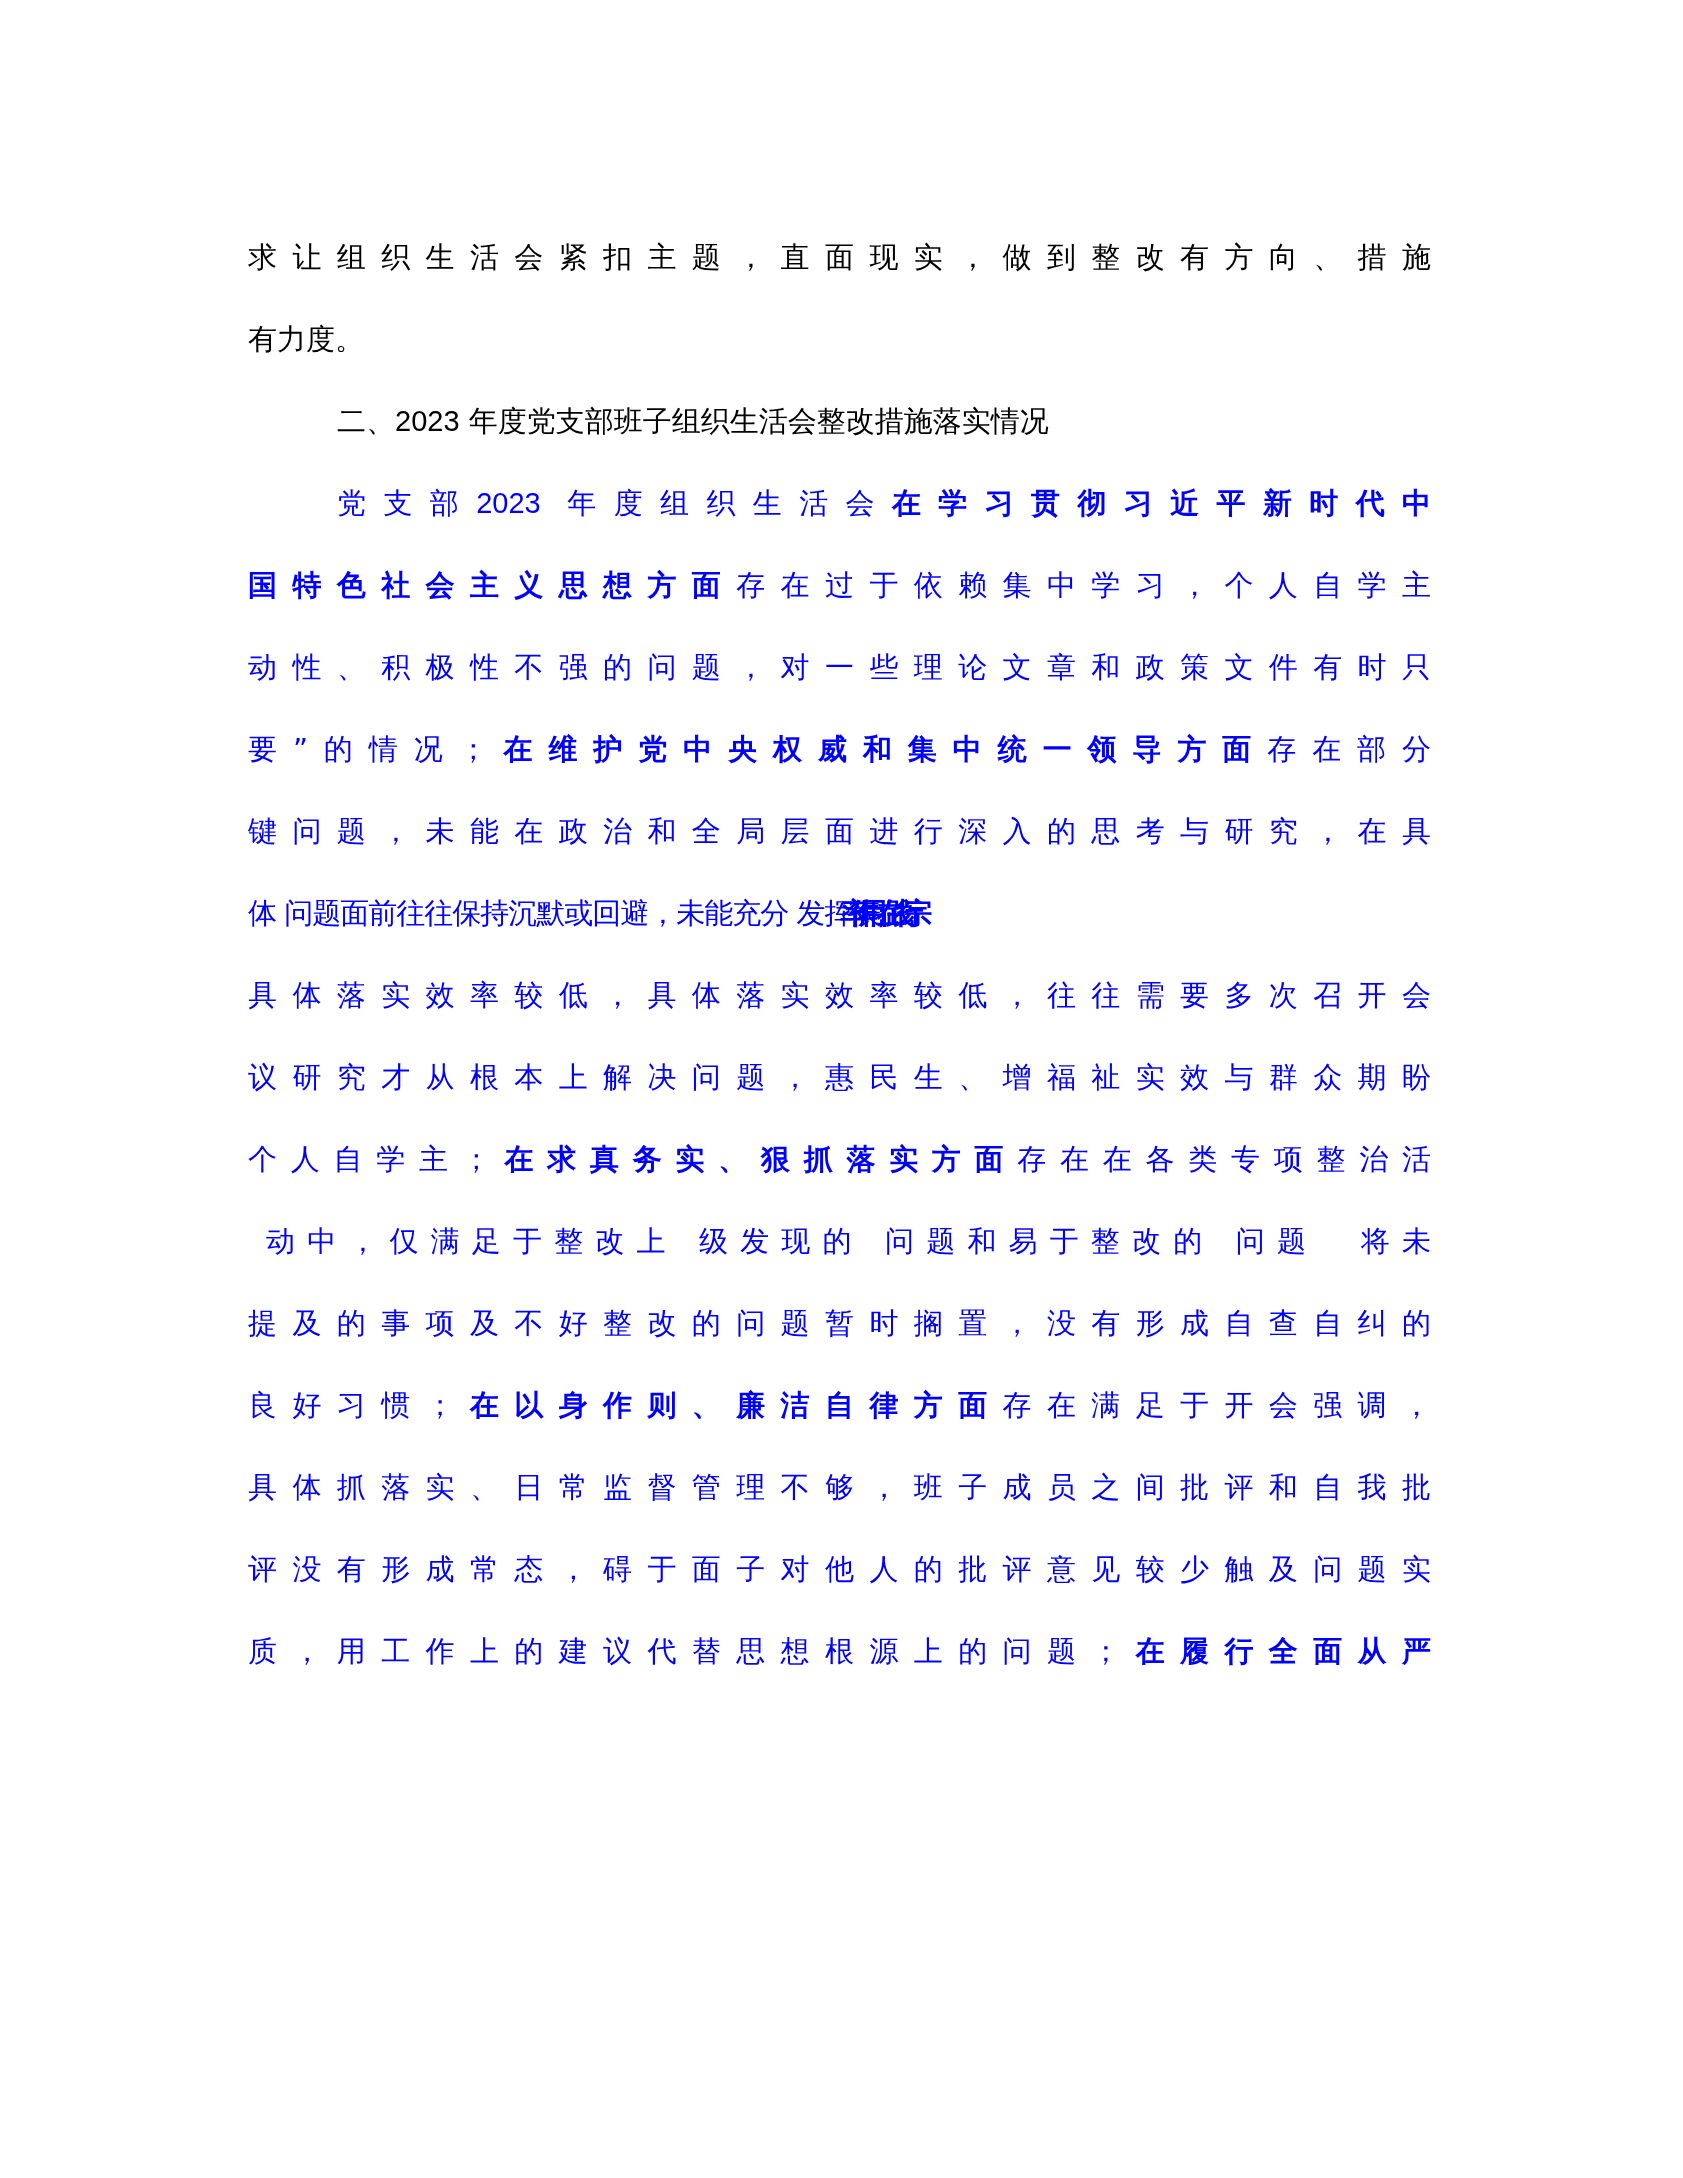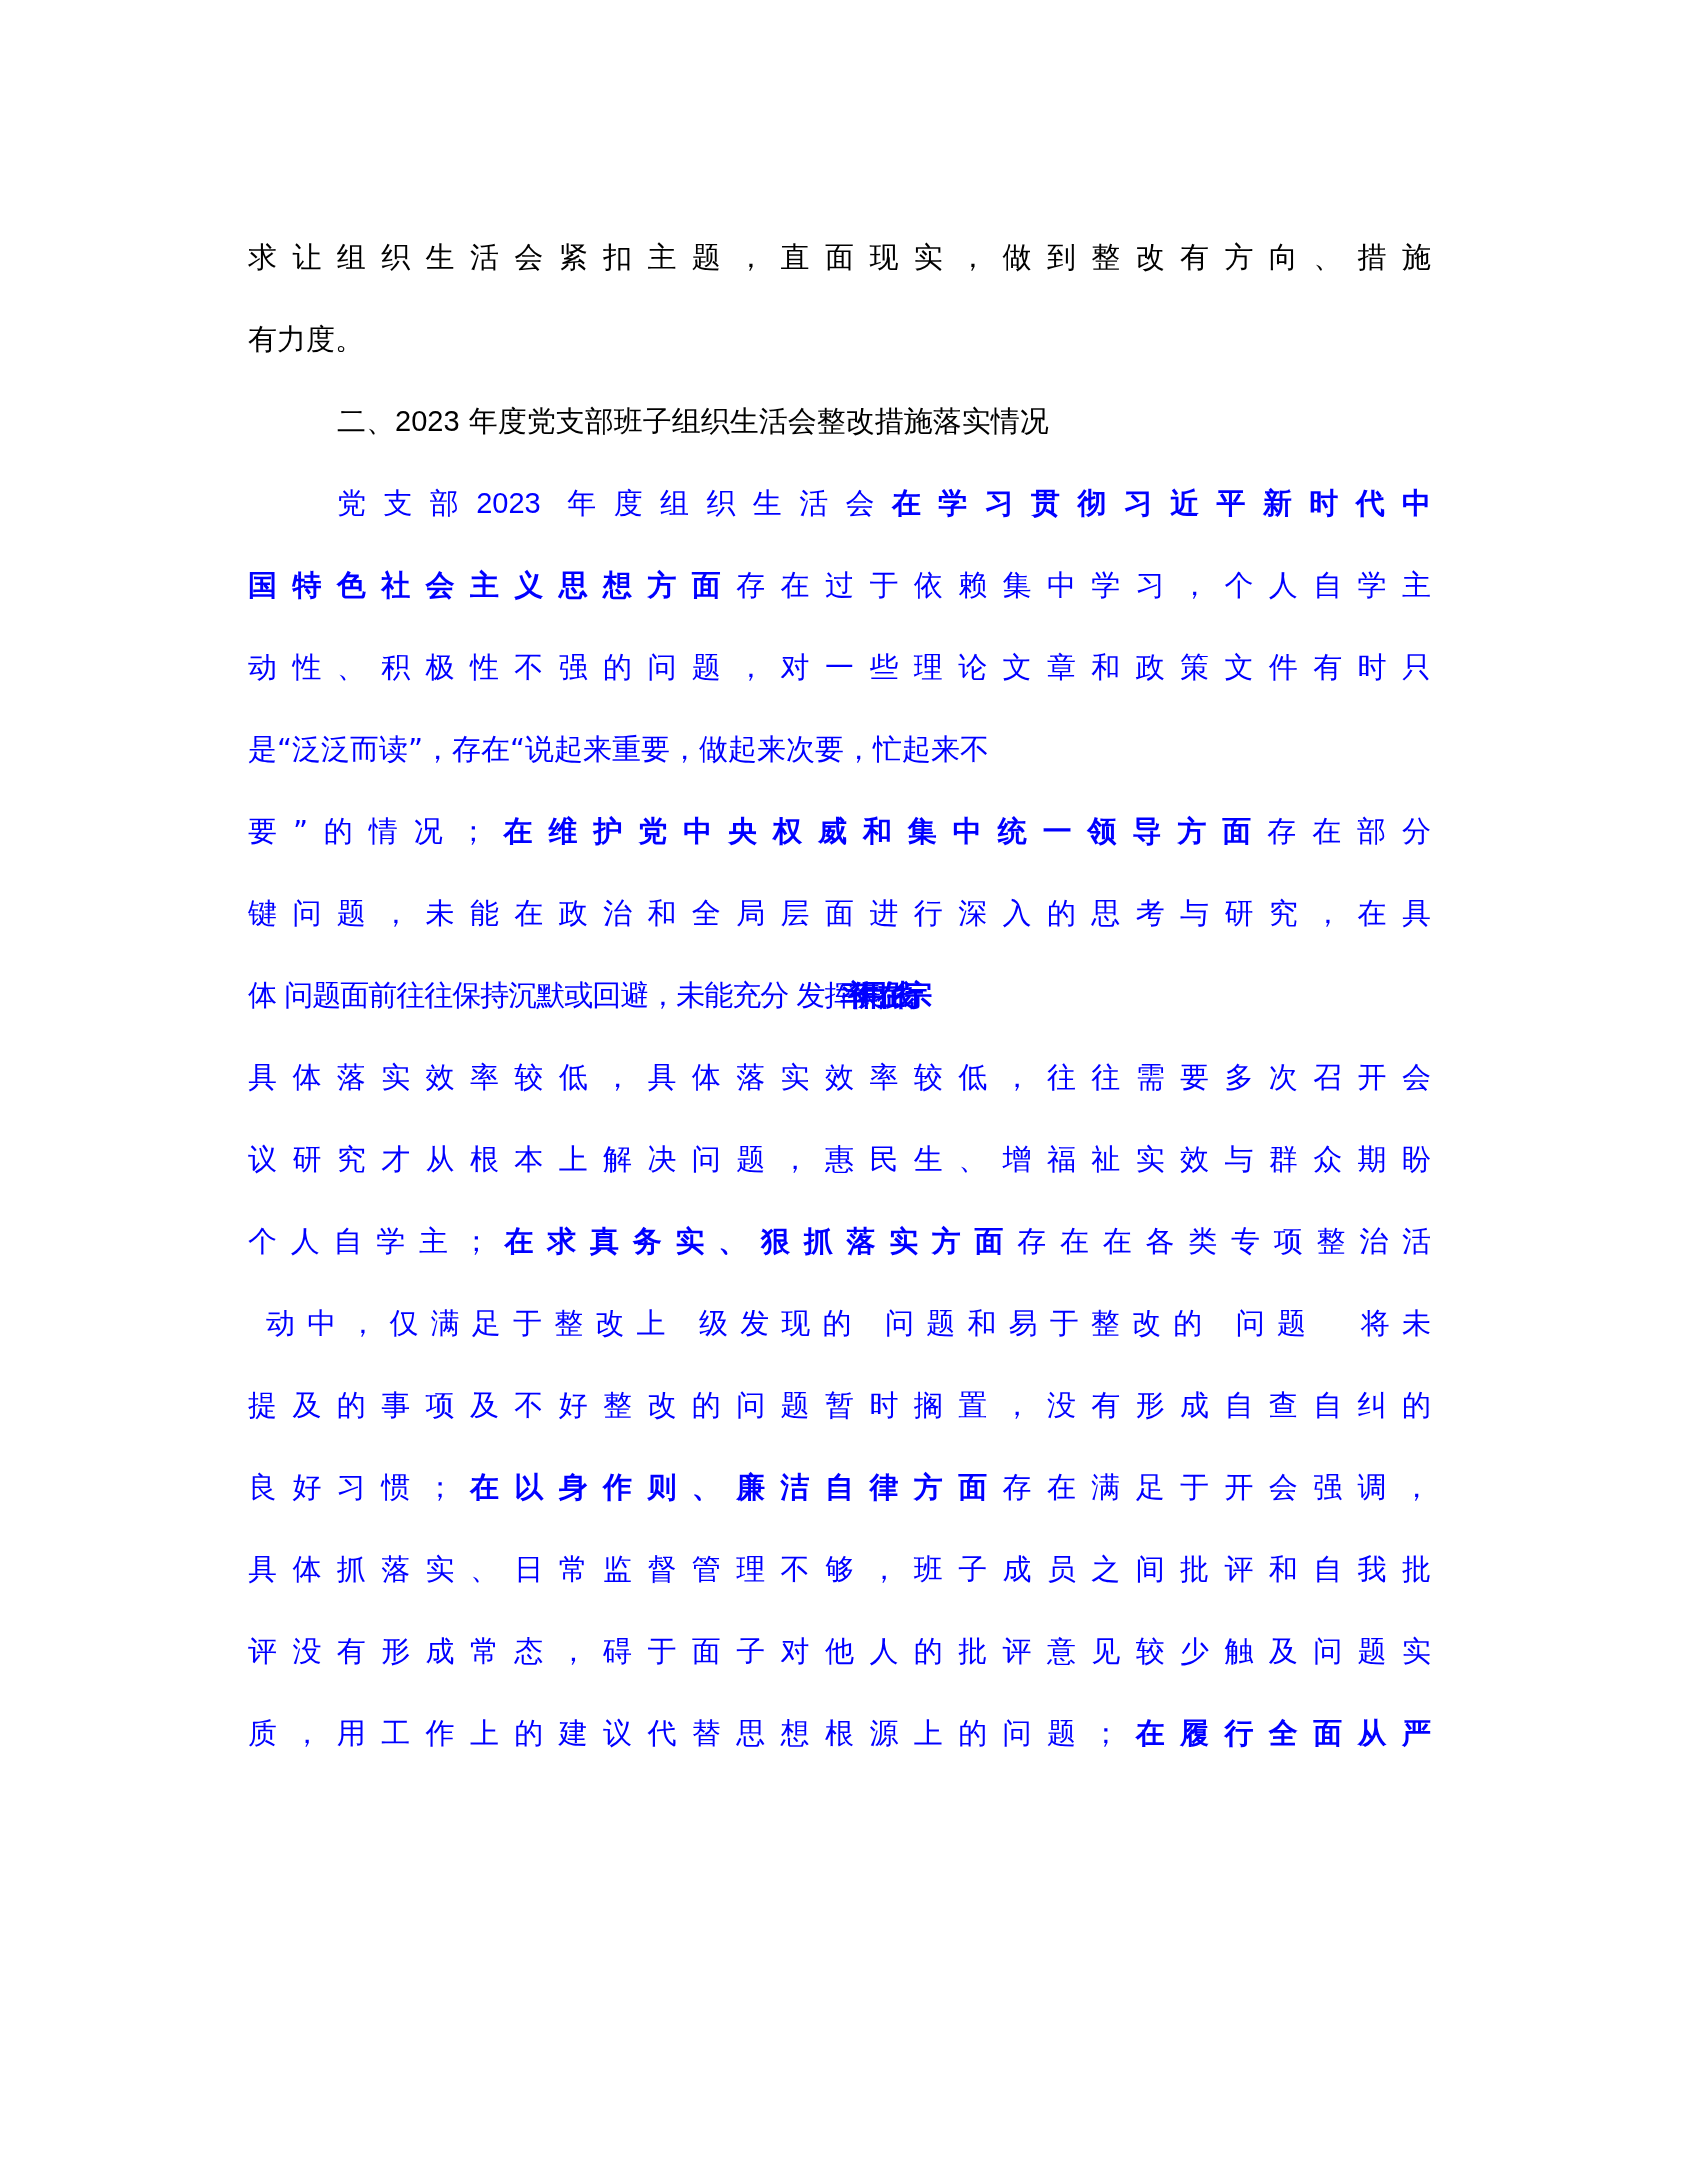--- a/index.html
+++ b/index.html
@@ -31,21 +31,20 @@
   </div>
 
   <div class="blue">
     <div class="line indent">
       <span>党支部</span><span class="num">2023</span><span> </span><span>年度组织生活会</span><span class="b">在学习贯彻习近平新时代中</span>
     </div>
     <div class="line">
       <span class="b">国特色社会主义思想方面</span><span>存在过于依赖集中学习，个人自学主</span>
     </div>
     <span class="line">动性、积极性不强的问题，对一些理论文章和政策文件有时只</span>
-    <span class="line" style="text-align-last:left;">是“泛泛而读”，存在“说起来重要，做起来次要，忙起来不</span>
     <div class="line">
       <span>要”的情况；</span><span class="b">在维护党中央权威和集中统一领导方面</span><span>存在部分</span>
     </div>
     <span class="line">键问题，未能在政治和全局层面进行深入的思考与研究，在具</span>
     <div class="line" style="text-align-last:left;">
       <span style="letter-spacing:-1px;">体 问题面前往往保持沉默或回避，未能充分 发挥表</span><span class="b overlap" style="margin-left:-40px;"><span style="letter-spacing:-20px;">率作用；在践行宗</span></span>
     </div>
     <span class="line">具体落实效率较低，具体落实效率较低，往往需要多次召开会</span>
     <span class="line">议研究才从根本上解决问题，惠民生、增福祉实效与群众期盼</span>
     <div class="line">

